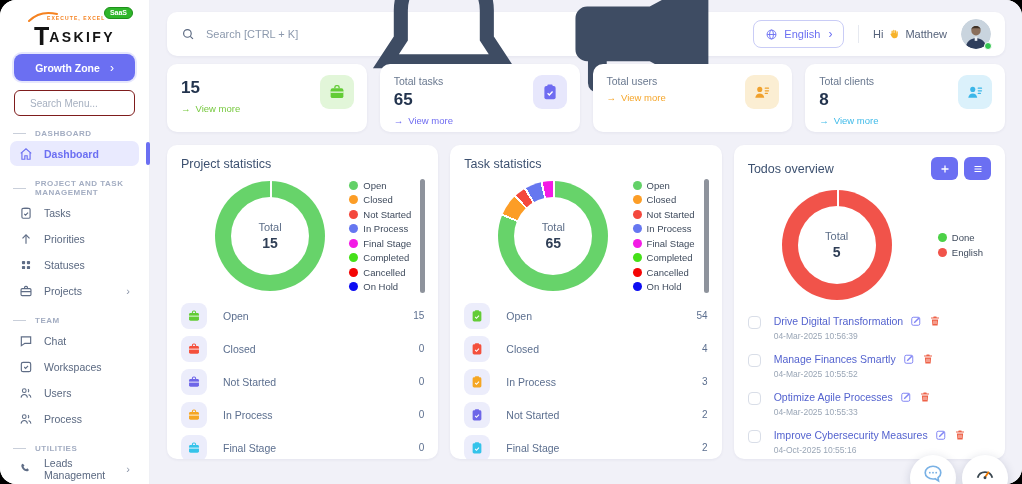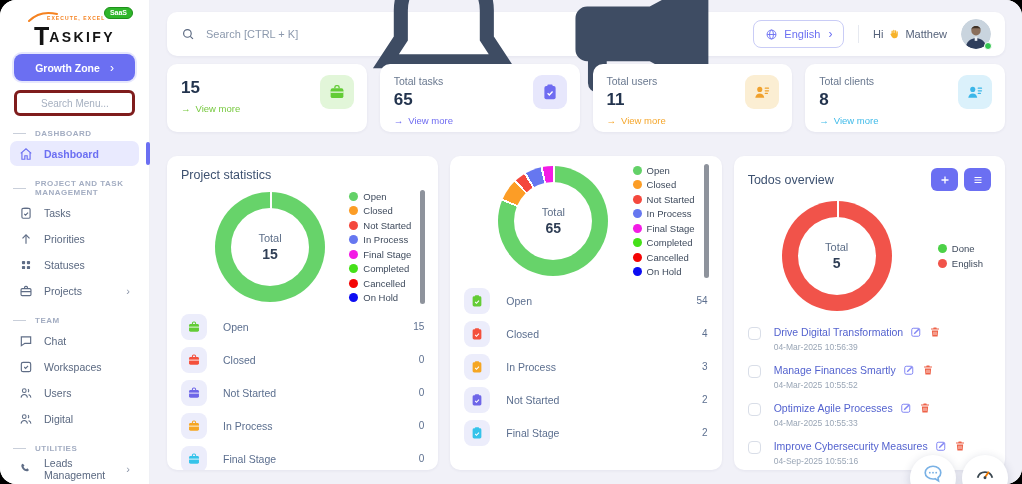--- a/index.html
+++ b/index.html
@@ -8,21 +8,21 @@
   
   .sidebar{width:150px;flex:none;background:#fff;border-right:1px solid #EFF0F5;position:relative;z-index:3;}
   .logo{position:relative;height:46px;display:flex;align-items:flex-end;justify-content:center;padding-top:12px;}
   .logo-t{font-size:25px;font-weight:900;color:#141414;line-height:.82;}
   .logo-rest{font-size:14px;font-weight:800;color:#141414;letter-spacing:2.4px;padding-bottom:1px;}
   .logo-tag{position:absolute;top:15px;left:47px;font-size:5px;color:#F58220;letter-spacing:1.1px;font-weight:700;white-space:nowrap;}
   .logo-badge{position:absolute;top:7px;right:16px;background:#2FB62A;color:#fff;font-size:7px;font-weight:700;padding:1px 5px 2px;border-radius:6px;border:1px solid #1E8F1A;}
   .logo-swoosh{position:absolute;top:9px;left:28px;width:30px;height:13px;}
   .growth{margin:8px 14px 9px;height:27px;border-radius:8px;background:#6B6FF2;color:#fff;display:flex;align-items:center;justify-content:center;gap:10px;font-size:10.5px;font-weight:700;box-shadow:0 0 0 2px #E6E7FD;cursor:pointer;}
   .growth-chev{font-weight:400;font-size:12px;line-height:1;}
-  .menu-search{display:block;margin:0 14px;height:26px;border:3px solid #7f1d1d;border-radius:6px;padding:0 24px;font-size:10px;color:#44506A;width:calc(100% - 28px);background:#fff;outline:none;}
+  .menu-search{display:block;margin:0 14px;height:26px;border:1px solid #7f1d1d;border-radius:6px;padding:0 15px;font-size:10px;color:#44506A;width:calc(100% - 28px);background:#fff;outline:none;}
   .menu-search::placeholder{color:#A6B0C0;}
   .sec-head{display:flex;align-items:center;gap:9px;margin:13px 0 3px;padding-left:13px;font-size:8px;color:#A3ADC2;letter-spacing:.5px;font-weight:700;}
   .sec-dash{width:13px;height:1px;background:#C9CFDA;flex:none;}
   .s-item{display:flex;align-items:center;height:25px;margin:1px 10px;padding:0 9px;border-radius:7px;font-size:10.5px;color:#5A6880;position:relative;cursor:pointer;}
   .s-ico{width:14px;height:14px;color:#5F6D86;margin-right:11px;flex:none;}
   .s-ico svg{width:14px;height:14px;display:block;}
   .s-item.active{background:#E9EAFE;color:#6B6FF2;font-weight:700;}
   .s-item.active .s-ico{color:#6B6FF2;}
   .s-item.active::after{content:'';position:absolute;right:-11px;top:1px;bottom:1px;width:4px;border-radius:4px;background:#6B6FF2;}
   .s-chev{margin-left:auto;color:#8A94A8;font-size:11px;}
@@ -53,21 +53,21 @@
   .status-dot{position:absolute;right:-1px;bottom:-1px;width:8px;height:8px;border-radius:50%;background:#35C651;border:1.5px solid #fff;}
   
   .cards{display:grid;grid-template-columns:repeat(4,1fr);gap:13px;margin-top:8px;}
   .card{background:#fff;border-radius:10px;padding:11px 14px;position:relative;height:68px;}
   .card-title{font-size:10.5px;color:#69788F;}
   .card-value{font-size:17px;font-weight:700;color:#23344E;margin-top:3px;}
   .card-more{display:flex;align-items:center;gap:5px;font-size:9.5px;margin-top:5px;cursor:pointer;}
   .card-tile{position:absolute;top:11px;right:13px;width:34px;height:34px;border-radius:9px;display:flex;align-items:center;justify-content:center;}
   .card-tile svg{width:18px;height:18px;display:block;}
   
-  .panels{display:grid;grid-template-columns:repeat(3,1fr);gap:12px;margin-top:24px;height:314px;}
+  .panels{display:grid;grid-template-columns:repeat(3,1fr);gap:12px;margin-top:13px;height:314px;}
   .panel{background:#fff;border-radius:10px;overflow:hidden;display:flex;flex-direction:column;}
   .panel-head{display:flex;align-items:center;justify-content:space-between;padding:12px 14px 0;}
   .panel-title{font-size:12.5px;color:#3D5170;}
   .todo-actions{display:flex;gap:6px;}
   .act-btn{width:27px;height:23px;border-radius:6px;background:#6B6FF2;display:flex;align-items:center;justify-content:center;border:none;cursor:pointer;}
   .act-btn svg{width:12px;height:12px;display:block;}
   .chart-row{display:flex;align-items:center;padding:8px 8px 4px 0;height:126px;flex:none;}
   .donut-wrap{margin-left:48px;flex:none;}
   .donut{width:110px;height:110px;border-radius:50%;position:relative;}
   .center{position:absolute;inset:16px;background:#fff;border-radius:50%;display:flex;flex-direction:column;align-items:center;justify-content:center;}
@@ -245,21 +245,21 @@
 
               <div class="s-item">
                 <span class="s-ico">
                 <svg viewBox="0 0 24 24" fill="none" stroke="currentColor" stroke-width="1.8">
                   <circle cx="9" cy="8" r="3.2"></circle>
                   <path d="M3.5 20c.5-3.5 2.8-5.5 5.5-5.5s5 2 5.5 5.5"></path>
                   <path d="M15.5 5.6a3.2 3.2 0 0 1 0 5"></path>
                   <path d="M16.5 14.8c2.2.5 3.6 2.3 4 5.2"></path>
                 </svg>
               </span>
-                <span class="s-label">Digital</span>
+                <span class="s-label">Process</span>
 
               </div>
             </div>
         </div>
 
         <div class="section">
           <div class="sec-head">
             <span class="sec-dash"></span>
             <span>UTILITIES</span>
           </div>
@@ -370,21 +370,20 @@
                 <rect x="4.5" y="4" width="15" height="17.5" rx="2.5" fill="currentColor"></rect>
                 <rect x="8.5" y="2" width="7" height="4" rx="1.2" fill="currentColor"></rect>
                 <path d="M8.8 13.6l2.3 2.3 4.3-4.6" fill="none" stroke="#fff" stroke-width="1.8"></path>
               </svg>
             </span>
           </span>
         </div>
 
         <div class="card shadow">
           <div class="card-title">Total users</div>
-          <div class="card-value">11</div>
           <div class="card-more" style="color: rgb(245, 166, 43);">
             <span>→</span>
             <span>View more</span>
           </div>
           <span class="card-tile" style="background: rgb(251, 238, 211); color: rgb(240, 161, 44);">
             <span>
               <svg viewBox="0 0 24 24" fill="currentColor">
                 <circle cx="9" cy="8.5" r="3.4"></circle>
                 <path d="M3 19.5c.6-3.6 3-5.6 6-5.6s5.4 2 6 5.6z"></path>
                 <rect x="15.5" y="6" width="6" height="1.7" rx=".85"></rect>
@@ -543,20 +542,23 @@
                   </svg>
                 </span>
               </span>
               <span class="row-label">Final Stage</span>
               <span class="row-val">0</span>
             </div>
           </div>
       </div>
 
       <div class="panel shadow">
+        <div class="panel-head">
+          <span class="panel-title">Task statistics</span>
+        </div>
         <div class="chart-row">
           <div class="donut-wrap">
             <div class="donut" style="background: conic-gradient(rgb(255, 255, 255) 0deg, rgb(255, 255, 255) 2.4deg, rgb(103, 211, 106) 2.4deg, rgb(103, 211, 106) 291.508deg, rgb(255, 255, 255) 291.508deg, rgb(255, 255, 255) 293.908deg, rgb(252, 157, 38) 293.908deg, rgb(252, 157, 38) 315.323deg, rgb(255, 255, 255) 315.323deg, rgb(255, 255, 255) 317.723deg, rgb(244, 72, 61) 317.723deg, rgb(244, 72, 61) 328.431deg, rgb(255, 255, 255) 328.431deg, rgb(255, 255, 255) 330.831deg, rgb(102, 119, 240) 330.831deg, rgb(102, 119, 240) 346.892deg, rgb(255, 255, 255) 346.892deg, rgb(255, 255, 255) 349.292deg, rgb(243, 27, 229) 349.292deg, rgb(243, 27, 229) 360deg);">
               <div class="center">
                 <span class="cl">Total</span>
                 <span class="cv">65</span>
               </div>
             </div>
           </div>
           <div class="legend">
@@ -798,21 +800,21 @@
                     </svg>
                   </span>
                   <span class="t-act t-del">
                     <svg viewBox="0 0 24 24" fill="currentColor">
                       <path d="M9.3 3h5.4l.8 2H20v2.2H4V5h4.5z"></path>
                       <path d="M5.8 8.8h12.4l-1 12.2H6.8z"></path>
                       <path d="M10 11.5v6.5M14 11.5v6.5" stroke="#fff" stroke-width="1.5" fill="none"></path>
                     </svg>
                   </span>
                 </div>
-                <div class="todo-time">04-Sep-2025 10:55:16</div>
+                <div class="todo-time">04-Oct-2025 10:55:16</div>
               </div>
             </div>
           </div>
       </div>
     </div>
 
     <div class="fab fab-chat">
       <svg viewBox="0 0 24 24" fill="none" stroke="#79B1E5" stroke-width="1.8">
           <path d="M12 3.5c-4.7 0-8.5 3.1-8.5 7s3.8 7 8.5 7c.8 0 1.6-.1 2.3-.3l3.7 2.3-.5-3.4c1.8-1.3 3-3.3 3-5.6 0-3.9-3.8-7-8.5-7z"></path>
           <circle cx="8.5" cy="10.5" r="1" fill="#79B1E5" stroke="none"></circle>

